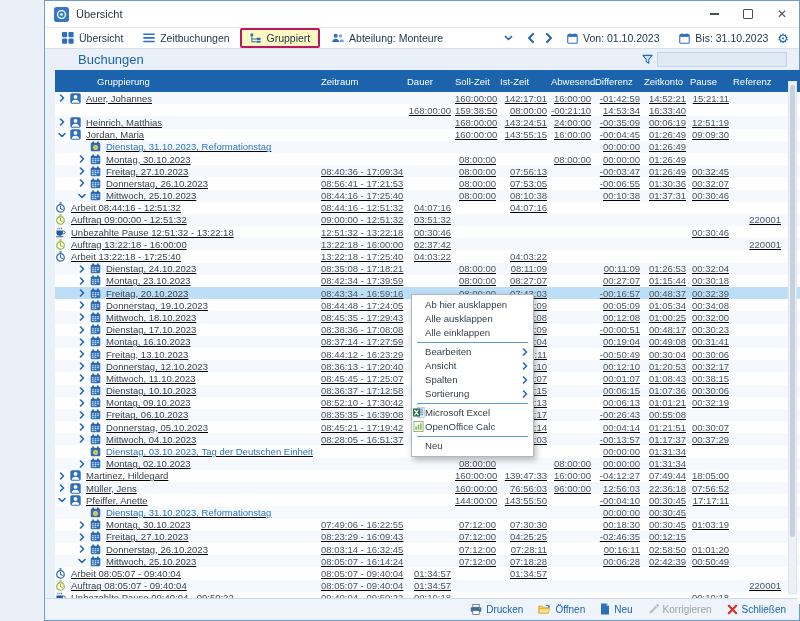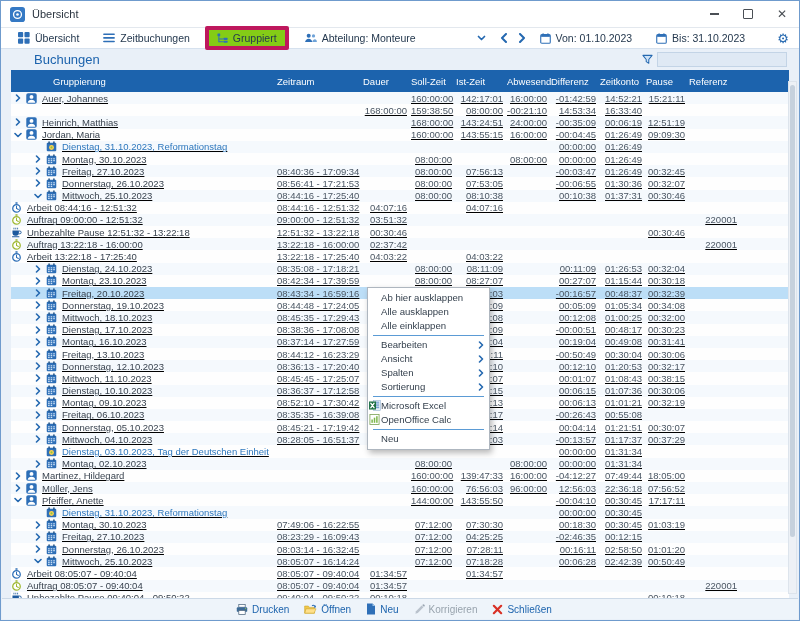--- a/index.html
+++ b/index.html
@@ -1,28 +1,28 @@
 <!DOCTYPE html>
 <html><head>
 <meta charset="utf-8">
 <style>
   html,body{margin:0;padding:0;}
   body{width:800px;height:621px;overflow:hidden;font-family:"Liberation Sans",sans-serif;background:#e9f0f8;position:relative;}
-  .win{position:absolute;inset:0;border:1px solid #6f9bcd;box-sizing:border-box;background:#e9f0f8;}
+  .win{position:absolute;inset:0;border:1px solid #6f9bcd;box-sizing:border-box;background:#e9f0f8;margin-left:44px;}
   
   .ttl{height:26px;background:#fff;display:flex;align-items:center;padding:0 0 0 9px;gap:7px;border-bottom:1px solid #e3e8ee;font-size:11px;color:#2b3540;}
   .wc{margin-left:auto;display:flex;}
   .wcb{width:34px;height:25px;display:flex;align-items:center;justify-content:center;color:#4a4f55;}
   .mini{width:9px;height:1.4px;background:#4a4f55;display:inline-block;}
   .maxi{width:8px;height:8px;border:1.3px solid #4a4f55;display:inline-block;border-radius:1px;}
   .clsx{font-size:12px;line-height:12px;}
   
   .tb{height:20px;background:#fff;display:flex;align-items:center;padding:0 8px;border-bottom:1px solid #d6e1ee;font-size:10.5px;color:#24384e;}
   .tbtn{display:flex;align-items:center;gap:5px;padding:2px 8px;border:1px solid transparent;white-space:nowrap;}
-  .tbtn.active{background:#84cc16;border:4px solid #be185d;border-radius:2px;}
+  .tbtn.active{background:#fef9c3;border:2px solid #be185d;border-radius:2px;}
   .tsp{width:6px;}
   .chevdn{margin-left:56px;display:inline-flex;}
   .navarr{display:inline-flex;padding:2px 5px;}
   .gear{margin-left:auto;color:#2468b0;font-size:13px;line-height:13px;padding-right:2px;}
   
   .hrow{height:21px;display:flex;align-items:center;padding:0 12px 0 33px;}
   .htitle{font-size:13px;color:#1c63ad;}
   .filters{margin-left:auto;display:flex;align-items:center;gap:4px;}
   .finput{width:122px;height:13px;background:#dfe9f4;border:1px solid #c3d4e6;font-size:9px;padding:0 3px;color:#3c4754;}
   
@@ -42,27 +42,27 @@
   .lv0 .name{padding-left:3px;}
   .lv1 .name{padding-left:23px;}
   .lv2 .name{}
   .exp{width:12px;flex:0 0 12px;display:inline-flex;align-items:center;}
   .ric{width:13px;flex:0 0 13px;display:inline-flex;align-items:center;margin-right:3px;}
   .hol .name{color:#2d77bd;}
   
   .sbar{position:absolute;top:80px;right:2px;width:9px;height:513px;background:#edf1f6;border:1px solid #dde4ec;box-sizing:border-box;}
   .sthumb{position:absolute;top:3px;left:1px;width:5px;height:452px;background:#c6d1dd;border-radius:3px;}
   
-  .menu{position:absolute;left:366px;top:286px;width:121px;background:#fff;border:1px solid #aeb6bf;box-shadow:2px 3px 6px rgba(0,0,0,.28);padding:3px 0;z-index:10;}
+  .menu{position:absolute;left:366px;top:293px;width:121px;background:#fff;border:1px solid #aeb6bf;box-shadow:2px 3px 6px rgba(0,0,0,.28);padding:3px 0;z-index:10;}
   .mi{height:14px;line-height:14px;font-size:9.6px;color:#333f4c;padding-left:13px;position:relative;white-space:nowrap;}
   .mic{position:absolute;left:1px;top:1px;width:12px;height:12px;display:inline-flex;}
   .marr{position:absolute;right:4px;top:3px;display:inline-flex;}
   .msep{height:1px;background:#5b9bd5;margin:2px 5px;}
   
-  .foot{position:absolute;left:1px;right:1px;bottom:1px;height:21px;background:#eef4fa;border-top:1px solid #ccd9e7;display:flex;align-items:center;justify-content:center;gap:15px;padding-right:12px;font-size:10px;color:#1c63ad;box-sizing:border-box;}
+  .foot{position:absolute;left:1px;right:1px;bottom:1px;height:21px;background:#eef4fa;border-top:1px solid #ccd9e7;display:flex;align-items:center;justify-content:flex-end;gap:15px;padding-right:12px;font-size:10px;color:#1c63ad;box-sizing:border-box;}
   .fbtn{display:flex;align-items:center;gap:4px;white-space:nowrap;}
   .fbtn.disabled{color:#98a3ad;}
   svg{display:block;}
 </style>
 </head>
 <body>
 
 <div class="win">
 
   <div class="ttl">

